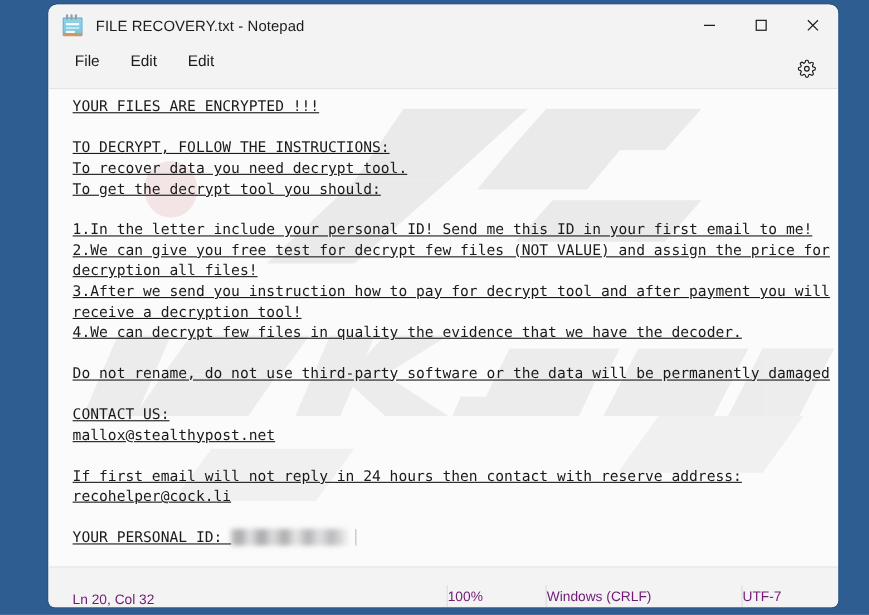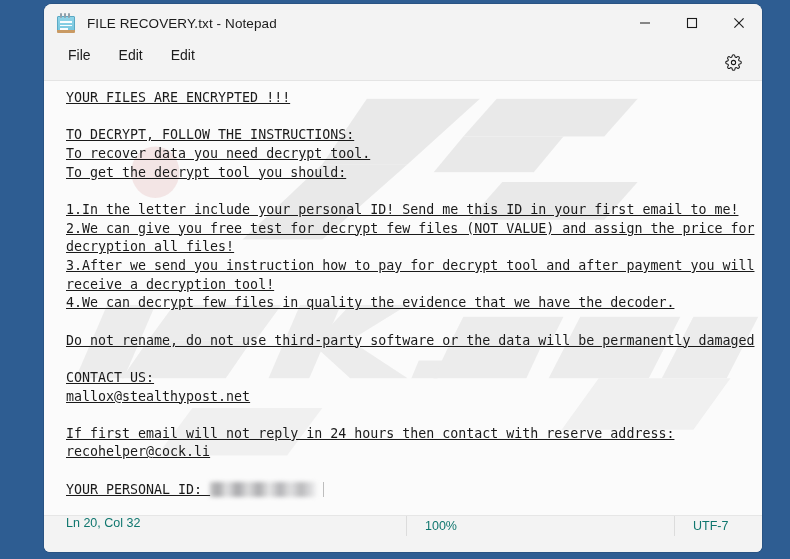--- a/index.html
+++ b/index.html
@@ -201,33 +201,32 @@
     margin-left: 7px;
   }
 
   
   #statusbar {
     height: 36px;
     flex: 0 0 36px;
     background: #f3f3f3;
     border-top: 1px solid #e6e6e6;
     display: flex;
-    align-items: flex-start;
+    align-items: flex-end;
     font-size: 12.5px;
-    color: #0f766e;
+    color: #701a75;
     position: relative;
   }
   #status-pos { margin-left: 22px; }
   .status-cell {
     position: absolute;
     border-left: 1px solid #dcdcdc;
     height: 20px;
     display: flex;
     align-items: center;
-    padding-left: 18px;
     box-sizing: border-box;
     white-space: nowrap;
   }
   #status-zoom { left: 362px; }
   #status-eol  { left: 452px; }
   #status-enc  { left: 630px; }
 </style>
 </head>
 <body>
 
@@ -334,16 +333,17 @@
 If first email will not reply in 24 hours then contact with reserve address:
 recohelper@cock.li
 
 YOUR PERSONAL ID: </span><span class="blurred-id">[redacted]</span><span class="id-caret"></span></div>
 
   </div>
 
   <div id="statusbar">
     <div id="status-pos">Ln 20, Col 32</div>
     <div class="status-cell" id="status-zoom">100%</div>
+    <div class="status-cell" id="status-eol">Windows (CRLF)</div>
     <div class="status-cell" id="status-enc">UTF-7</div>
   </div>
 
 </div>
 
 </body></html>

